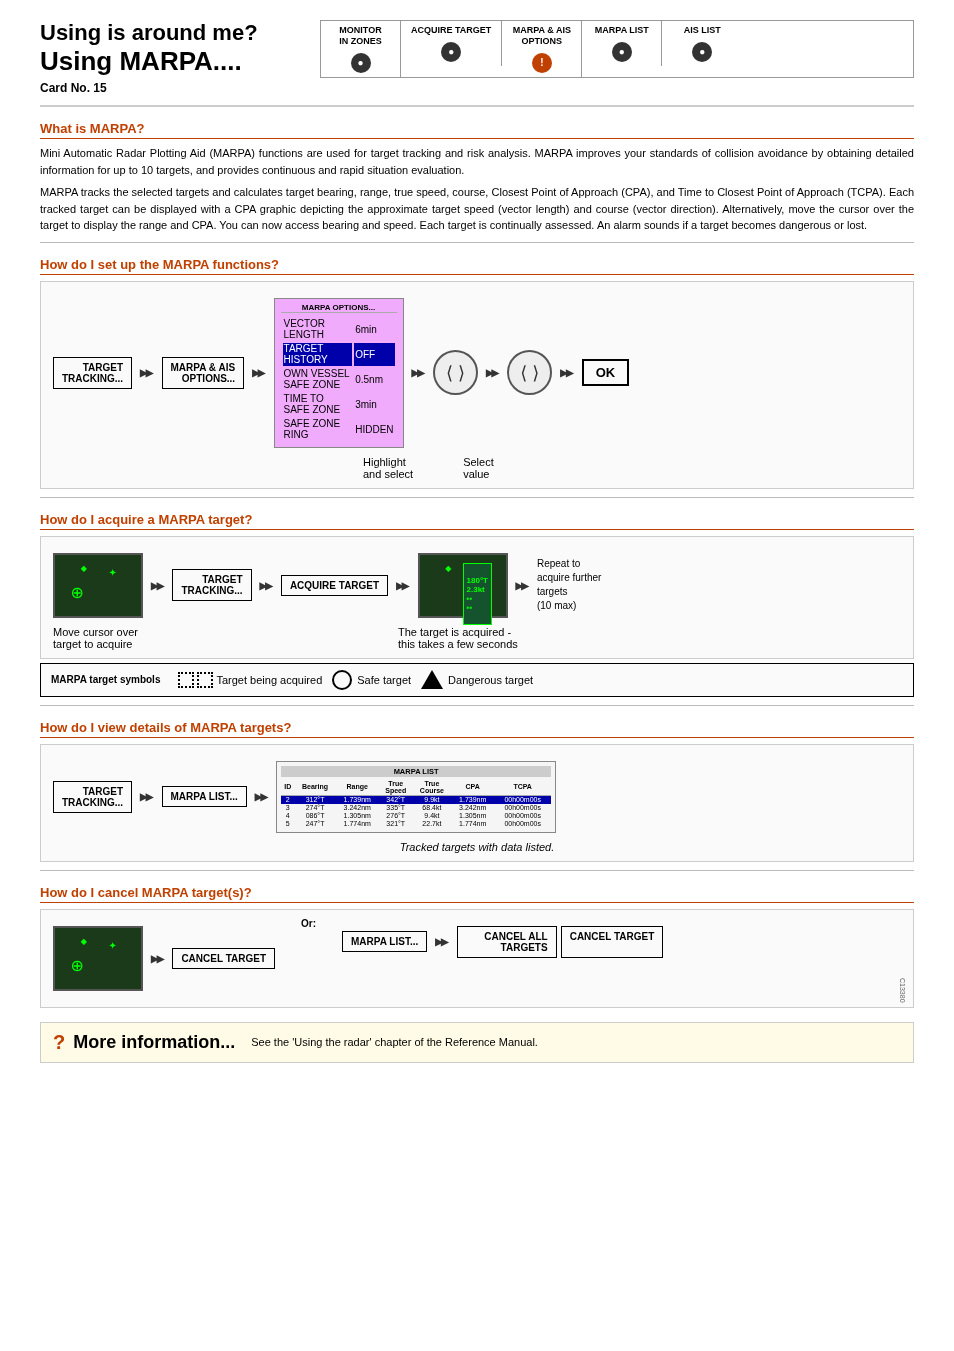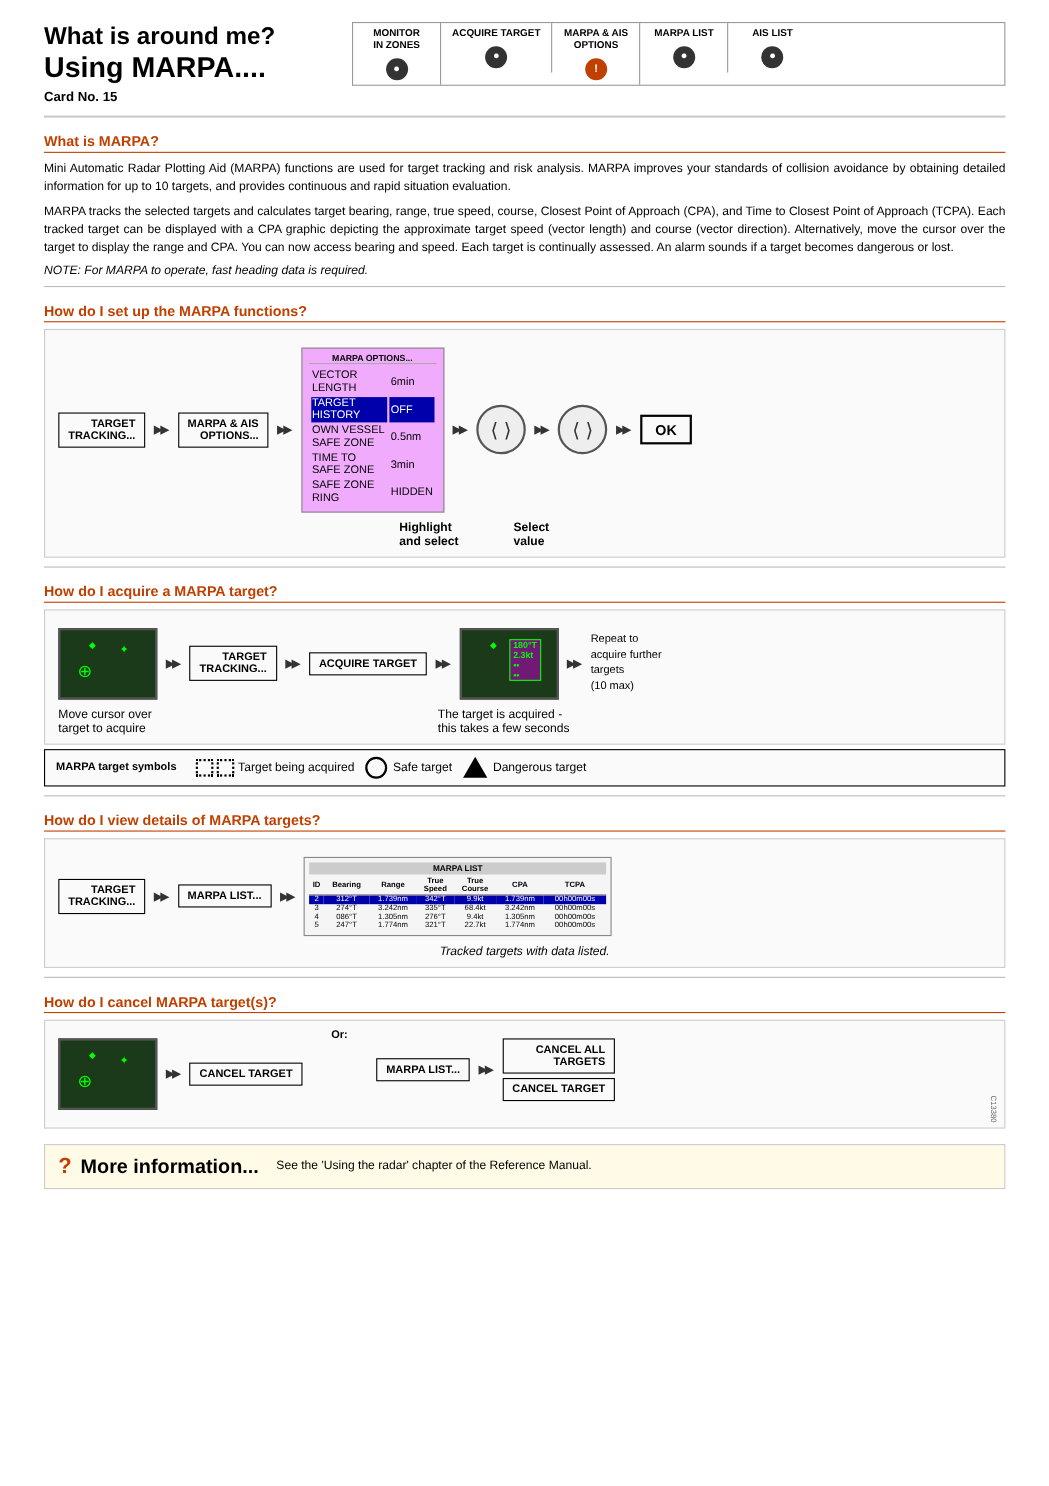--- a/index.html
+++ b/index.html
@@ -166,21 +166,21 @@
       padding: 4px 12px;
       font-size: 13px;
       font-weight: bold;
     }
 
     
     .hs-labels {
       display: flex;
       gap: 20px;
       font-size: 11px;
-      font-weight: bold;
+      font-weight: normal;
     }
 
     
     .symbols-row {
       display: flex;
       align-items: center;
       gap: 10px;
       font-size: 11px;
       margin: 6px 0;
       flex-wrap: wrap;
@@ -289,32 +289,31 @@
     }
 
     .cancel-section {
       display: flex;
       align-items: flex-start;
       gap: 16px;
     }
 
     .cancel-right-col {
       display: flex;
-      flex-direction: column;
       gap: 4px;
     }
   </style>
 </head>
 <body>
 
 <div style="position: relative;">
 
   <div class="header">
     <div class="header-title">
-      <h1>What is around me?</h1>
+      <h1>Using is around me?</h1>
       <h2>Using MARPA....</h2>
       <div class="card-no">Card No. 15</div>
     </div>
     <div class="nav-tabs">
       <div class="nav-tab">
         <div class="tab-label">MONITOR<br>IN ZONES</div>
         <div class="tab-icon">
             <span>●</span>
           </div>
       </div>
@@ -341,21 +340,20 @@
         <div class="tab-icon">
             <span>●</span>
           </div>
       </div>
     </div>
   </div>
 
   <div class="section-heading">What is MARPA?</div>
   <p class="body-text">Mini Automatic Radar Plotting Aid (MARPA) functions are used for target tracking and risk analysis. MARPA improves your standards of collision avoidance by obtaining detailed information for up to 10 targets, and provides continuous and rapid situation evaluation.</p>
   <p class="body-text">MARPA tracks the selected targets and calculates target bearing, range, true speed, course, Closest Point of Approach (CPA), and Time to Closest Point of Approach (TCPA). Each tracked target can be displayed with a CPA graphic depicting the approximate target speed (vector length) and course (vector direction). Alternatively, move the cursor over the target to display the range and CPA. You can now access bearing and speed. Each target is continually assessed. An alarm sounds if a target becomes dangerous or lost.</p>
-  <p class="note-text">NOTE: For MARPA to operate, fast heading data is required.</p>
 
   <hr class="section-divider">
 
   <div class="section-heading">How do I set up the MARPA functions?</div>
   <div class="diagram-section">
     <div class="diagram-row">
 
       <div class="diagram-box" style="min-width:70px;">TARGET<br>TRACKING...</div>
       <span class="btn-arrow"></span>
 
@@ -425,21 +423,21 @@
       <span class="btn-arrow"></span>
       <div class="diagram-box" style="min-width:70px;">TARGET<br>TRACKING...</div>
       <span class="btn-arrow"></span>
       <div class="diagram-box">ACQUIRE TARGET</div>
       <span class="btn-arrow"></span>
 
       <div style="position:relative;width:90px;height:65px;background:#1a3a1a;border:2px solid #555;">
         <span style="position:absolute;top:20%;right:28%;color:#0f0;font-size:10px;">✦</span>
         <span style="position:absolute;top:15%;left:30%;color:#0f0;font-size:8px;">◆</span>
 
-        <div style="position:absolute;top:8px;left:50%;background:#701a75;color:#0f0;font-size:8px;font-weight:bold;padding:0 3px;border:1px solid #0f0;white-space:nowrap;">180°T<br>2.3kt<br>▪▪<br>▪▪</div>
+        <div style="position:absolute;top:8px;left:50%;background:#14532d;color:#0f0;font-size:8px;font-weight:bold;padding:12px 3px;border:1px solid #0f0;white-space:nowrap;">180°T<br>2.3kt<br>▪▪<br>▪▪</div>
       </div>
       <span class="btn-arrow"></span>
       <div class="repeat-box">Repeat to<br>acquire further<br>targets<br>(10 max)</div>
     </div>
     <div style="display:flex;gap:40px;margin-top:6px;">
       <span>Move cursor over<br>target to acquire</span>
       <span style="margin-left:220px;">The target is acquired -<br>this takes a few seconds</span>
     </div>
   </div>
 

